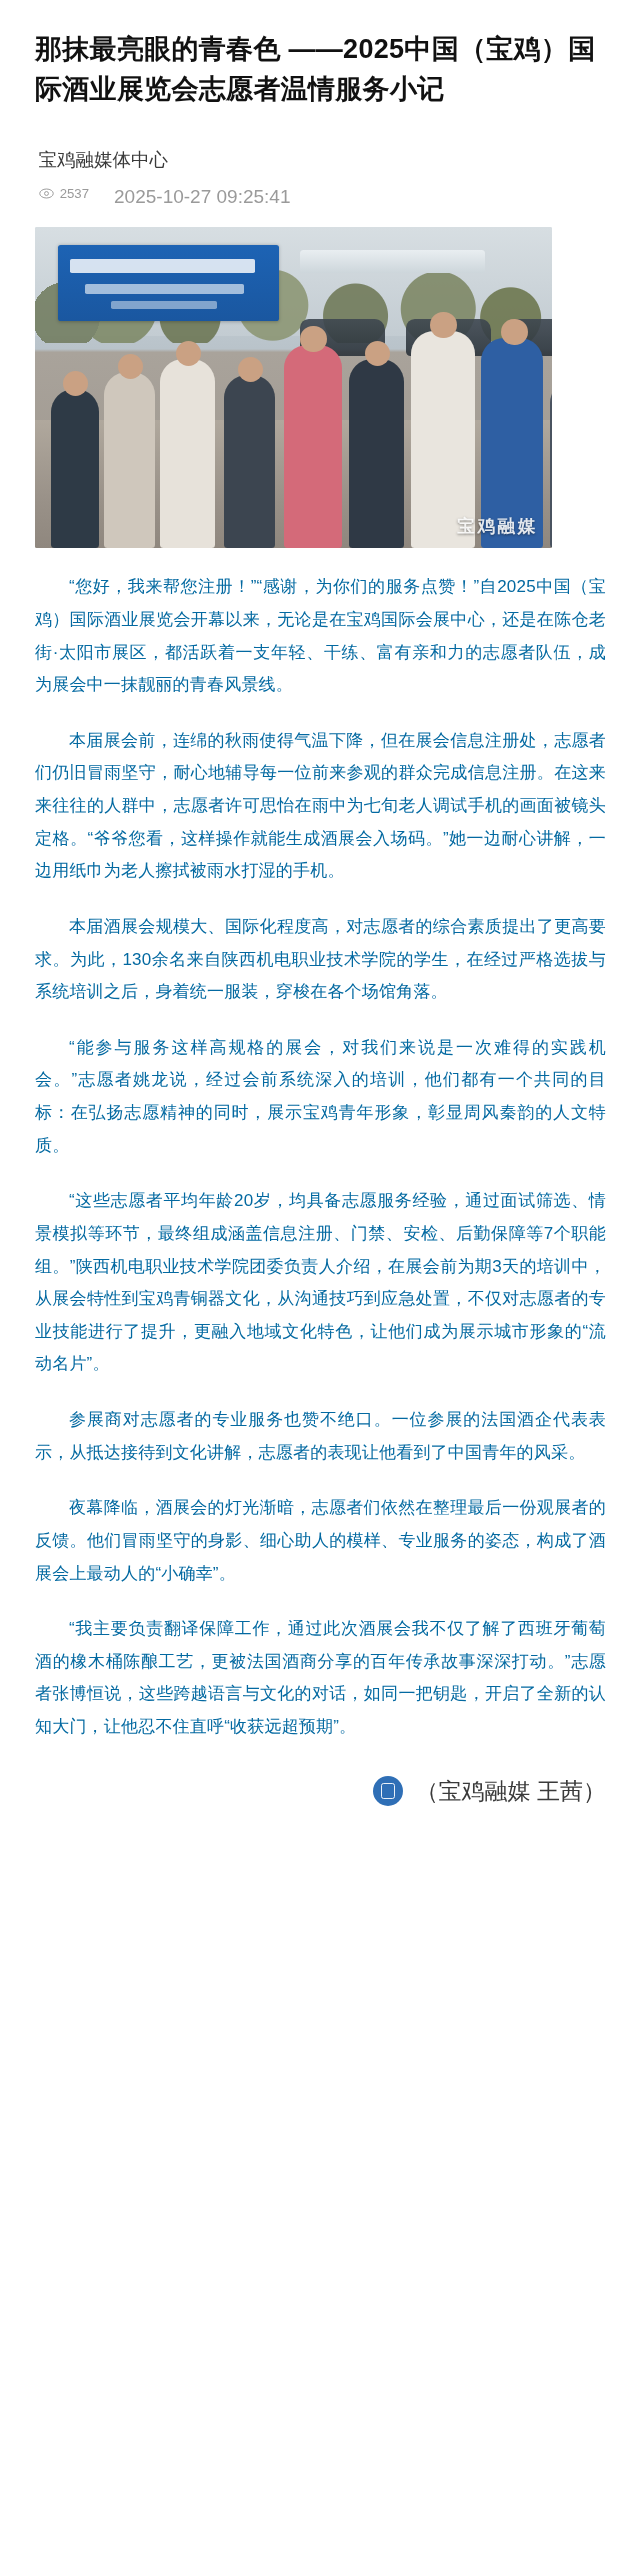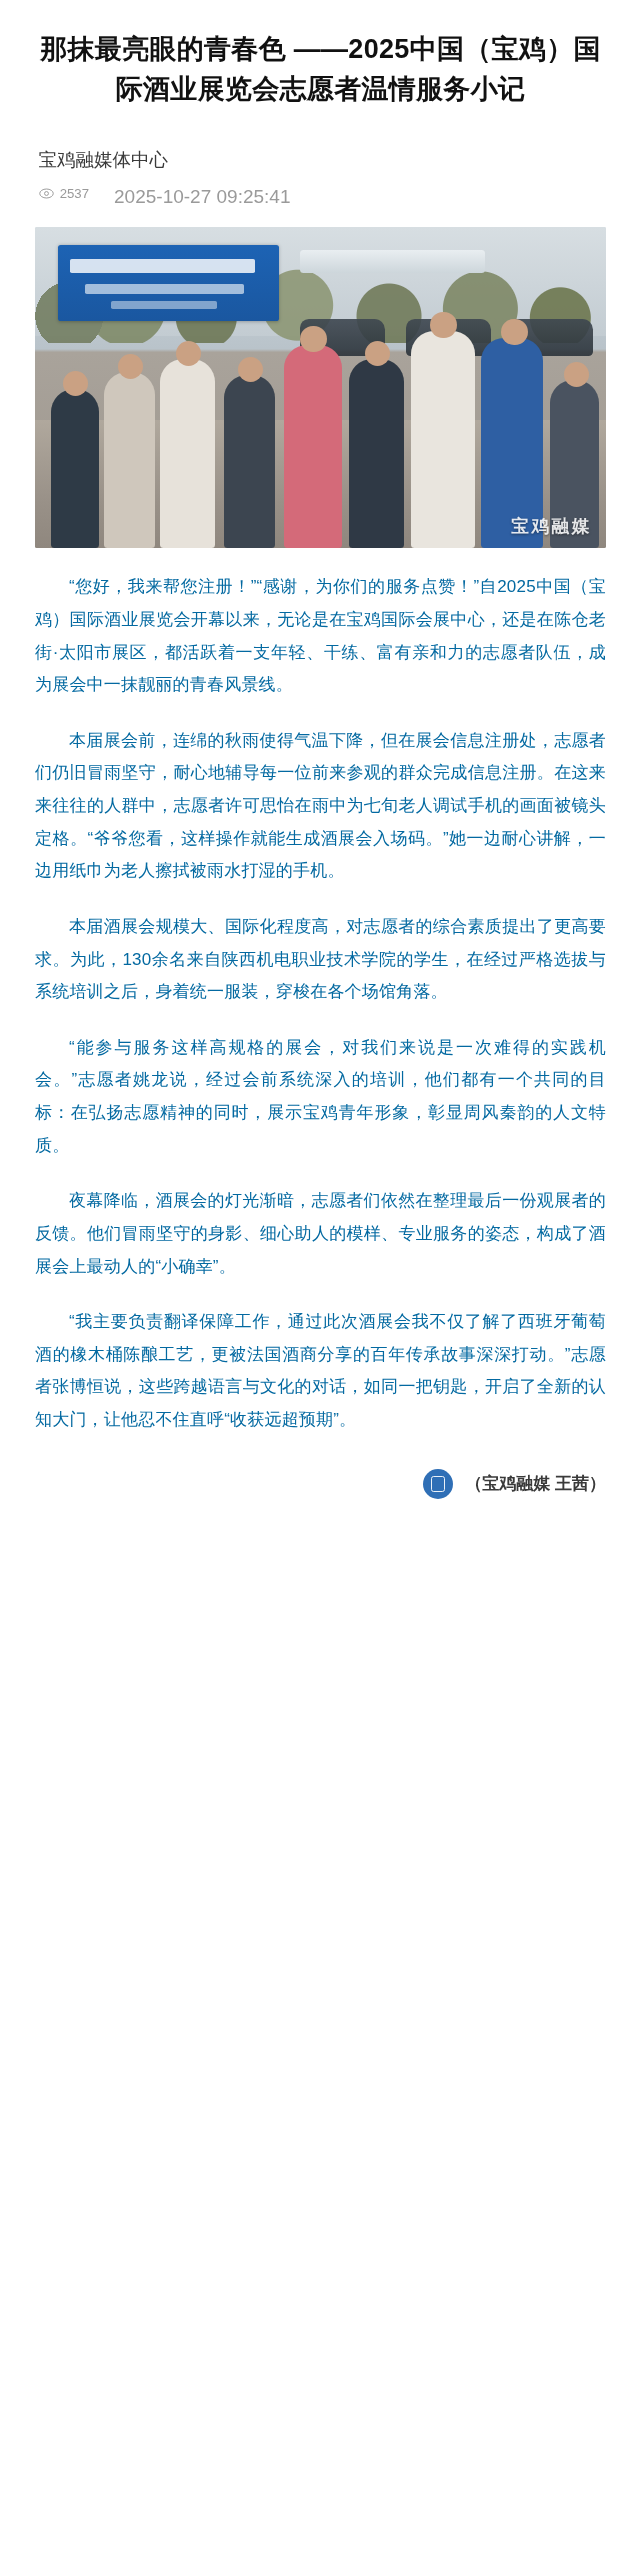--- a/index.html
+++ b/index.html
@@ -24,21 +24,20 @@
   .content {
     padding: 30px 35px 0 35px;
   }
   .article-title {
     font-size: 27px;
     line-height: 1.48;
     font-weight: bold;
     color: #111111;
     letter-spacing: 0.3px;
     margin: 0 0 37px 0;
-    text-align: center;
   }
   .source-name {
     font-size: 18.5px;
     color: #3a3a3a;
     margin: 0 0 14px 3.5px;
     font-weight: normal;
   }
   .meta-row {
     display: flex;
     margin: 0 0 19.4px 3.5px;
@@ -55,21 +54,21 @@
   .view-count {
     margin-right: 25px;
     color: #9a9a9a;
     font-size: 13.2px;
   }
   .timestamp {
     color: #9a9a9a;
     font-size: 19px;
   }
   .hero {
-    width: 571px;
+    width: 517px;
     height: 321px;
     margin: 0 0 23px 0;
     position: relative;
     overflow: hidden;
     border-radius: 1.8px;
     background: linear-gradient(180deg, #cfd8dd 0%, #b9c3ca 38%, #a9a39b 39%, #9c958c 100%);
   }
   
   .hero .sky {
     position: absolute; left:0; top:0; width:100%; height:34%;
@@ -166,24 +165,23 @@
     content: "";
     position: absolute;
     left: 8px; top: 7px;
     width: 14px; height: 16px;
     border: 1.8px solid #ffffff;
     border-radius: 2.6px;
     box-sizing: border-box;
     opacity: .9;
   }
   .footer-sign {
-    font-size: 17px;
+    font-size: 23px;
     color: #3a3a3a;
     vertical-align: middle;
-    font-weight: bold;
   }
   .footer-inner {
     display: flex;
     align-items: center;
     justify-content: flex-end;
   }
 </style>
 </head>
 <body>
 
@@ -247,20 +245,22 @@
         <div class="head" style="left:529px; bottom:161px; width:25px; height:25px;"></div>
       </div>
       <div class="watermark">宝鸡融媒</div>
     </div>
 
     <div class="body-text">
       <p>“您好，我来帮您注册！”“感谢，为你们的服务点赞！”自2025中国（宝鸡）国际酒业展览会开幕以来，无论是在宝鸡国际会展中心，还是在陈仓老街·太阳市展区，都活跃着一支年轻、干练、富有亲和力的志愿者队伍，成为展会中一抹靓丽的青春风景线。</p>
       <p>本届展会前，连绵的秋雨使得气温下降，但在展会信息注册处，志愿者们仍旧冒雨坚守，耐心地辅导每一位前来参观的群众完成信息注册。在这来来往往的人群中，志愿者许可思怡在雨中为七旬老人调试手机的画面被镜头定格。“爷爷您看，这样操作就能生成酒展会入场码。”她一边耐心讲解，一边用纸巾为老人擦拭被雨水打湿的手机。</p>
       <p>本届酒展会规模大、国际化程度高，对志愿者的综合素质提出了更高要求。为此，130余名来自陕西机电职业技术学院的学生，在经过严格选拔与系统培训之后，身着统一服装，穿梭在各个场馆角落。</p>
       <p>“能参与服务这样高规格的展会，对我们来说是一次难得的实践机会。”志愿者姚龙说，经过会前系统深入的培训，他们都有一个共同的目标：在弘扬志愿精神的同时，展示宝鸡青年形象，彰显周风秦韵的人文特质。</p>
+      <p>“这些志愿者平均年龄20岁，均具备志愿服务经验，通过面试筛选、情景模拟等环节，最终组成涵盖信息注册、门禁、安检、后勤保障等7个职能组。”陕西机电职业技术学院团委负责人介绍，在展会前为期3天的培训中，从展会特性到宝鸡青铜器文化，从沟通技巧到应急处置，不仅对志愿者的专业技能进行了提升，更融入地域文化特色，让他们成为展示城市形象的“流动名片”。</p>
+      <p>参展商对志愿者的专业服务也赞不绝口。一位参展的法国酒企代表表示，从抵达接待到文化讲解，志愿者的表现让他看到了中国青年的风采。</p>
       <p>夜幕降临，酒展会的灯光渐暗，志愿者们依然在整理最后一份观展者的反馈。他们冒雨坚守的身影、细心助人的模样、专业服务的姿态，构成了酒展会上最动人的“小确幸”。</p>
       <p>“我主要负责翻译保障工作，通过此次酒展会我不仅了解了西班牙葡萄酒的橡木桶陈酿工艺，更被法国酒商分享的百年传承故事深深打动。”志愿者张博恒说，这些跨越语言与文化的对话，如同一把钥匙，开启了全新的认知大门，让他忍不住直呼“收获远超预期”。</p>
     </div>
 
     <div class="footer">
       <div class="footer-inner">
         <span class="footer-badge"></span>
         <span class="footer-sign">（宝鸡融媒 王茜）</span>
       </div>
     </div>

